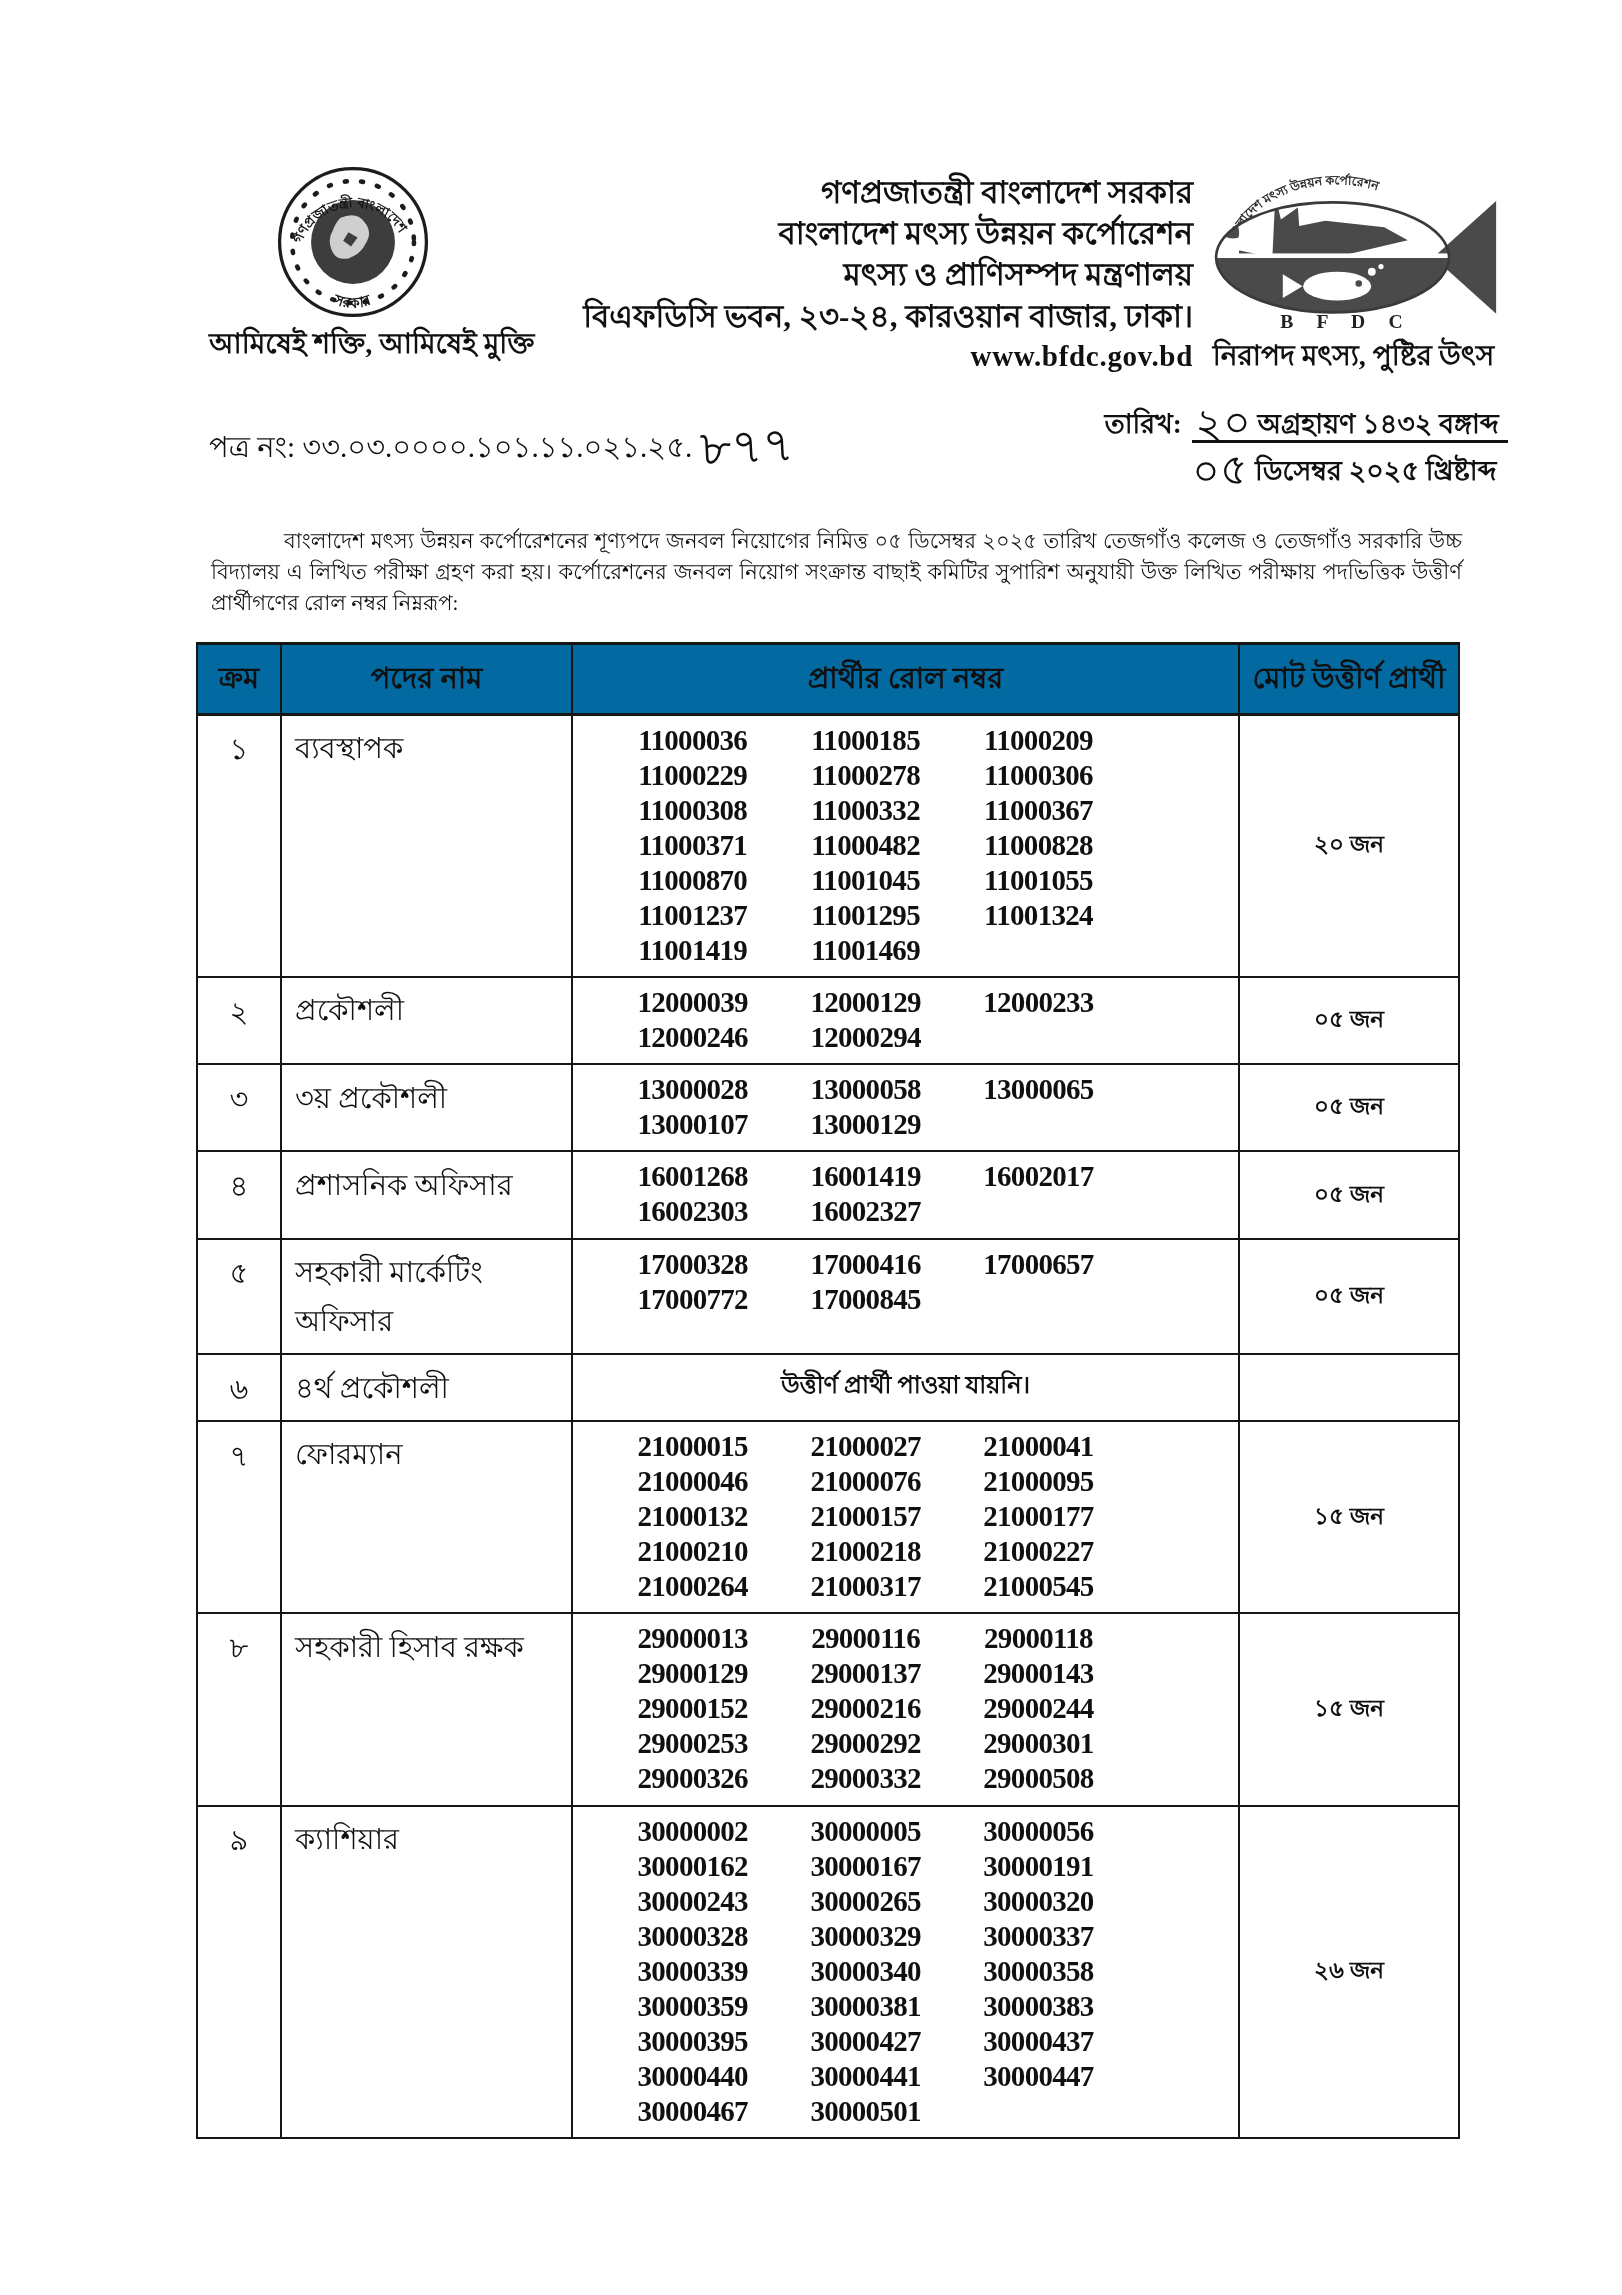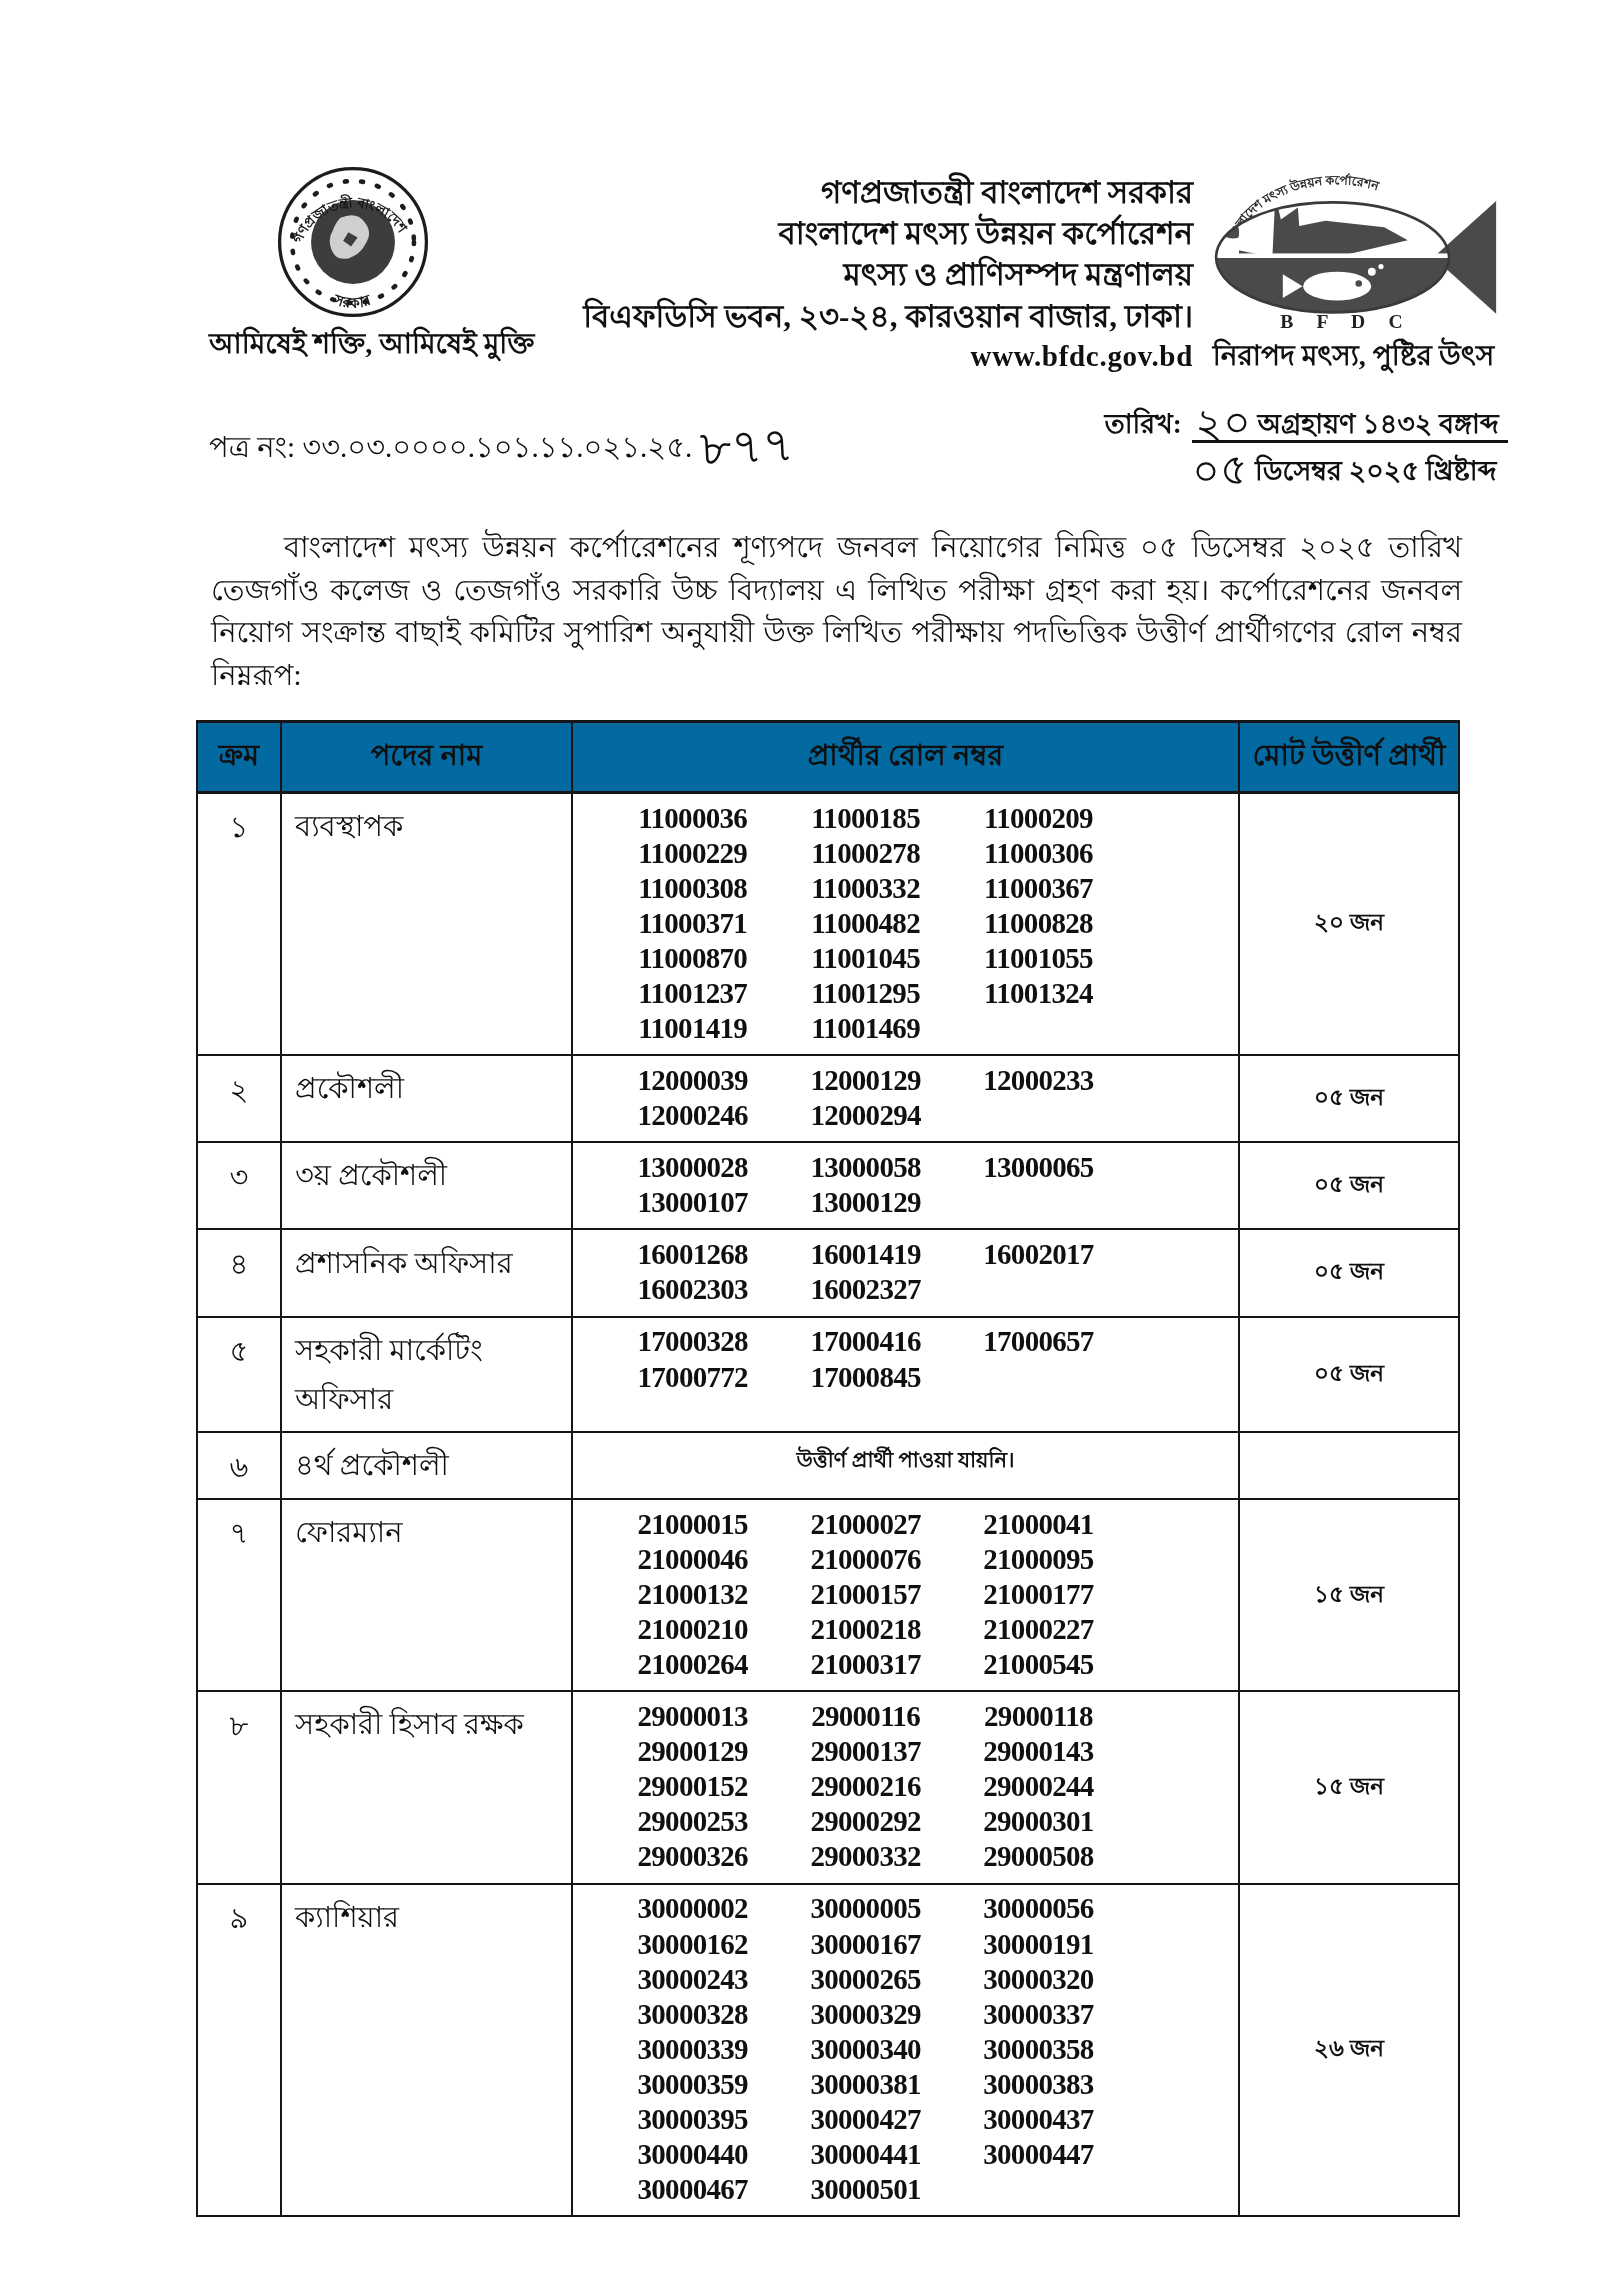--- a/index.html
+++ b/index.html
@@ -22,37 +22,37 @@
   .ref-row{display:flex;justify-content:space-between;align-items:center;padding:22px 114px 0 209px;}
   .letter-no{font-size:29px;white-space:nowrap;}
   .hand{font-size:48px;display:inline-block;transform:rotate(-3deg);font-weight:400;line-height:.9;vertical-align:-5.2px;}
   .date-block{display:flex;align-items:flex-start;gap:10.5px;font-size:27px;font-weight:700;}
   .date-frac{display:inline-block;text-align:left;}
   .date-top{border-bottom:3.3px solid #111;padding:0 9.2px 1.3px 2.6px;white-space:nowrap;}
   .date-bottom{padding-top:2.6px;white-space:nowrap;}
   .date-top .hand,.date-bottom .hand{font-size:43px;}
   
   .title{text-align:center;font-size:37px;font-weight:700;margin-top:34px;letter-spacing:0.7px;}
-  .intro{margin:31px 160px 0 211px;font-size:29px;line-height:1.47;text-align:justify;text-indent:73px;}
+  .intro{margin:31px 160px 0 211px;font-size:21px;line-height:1.47;text-align:justify;text-indent:73px;}
   
   .results-table{border-collapse:collapse;margin:23.6px 0 0 196px;width:1263px;table-layout:fixed;}
   .results-table th,.results-table td{border:2px solid #161616;}
   .results-table th{
     font-size:29px;font-weight:700;padding:9.2px 3.9px;text-align:center;
     border-top:3.3px solid #161616;border-bottom:3.9px solid #161616;background:#0369a1;
   }
   .c-serial{font-size:29px;text-align:center;vertical-align:top;padding-top:10.5px;}
   .c-post{font-size:29px;vertical-align:top;padding:9.2px 6.5px 6.5px 13px;}
   .c-rolls{vertical-align:top;padding:7.9px 0 9.2px 0;}
   .roll-grid{
     display:grid;grid-template-columns:repeat(3,1fr);width:78%;margin-left:5%;
     justify-items:center;row-gap:2px;
     font-family:Liberation Serif, serif;font-weight:700;font-size:29px;line-height:1.14;letter-spacing:-0.7px;
   }
-  .roll-note{text-align:center;font-size:21px;font-weight:700;padding:2.6px 0 3.9px 0;}
+  .roll-note{text-align:center;font-size:24px;font-weight:700;padding:2.6px 0 3.9px 0;}
   .c-total{text-align:center;vertical-align:middle;font-size:23px;font-weight:700;}
 </style>
 </head>
 <body>
 
 <div class="page">
 
   <div class="header">
 
     <div class="logo-left">

